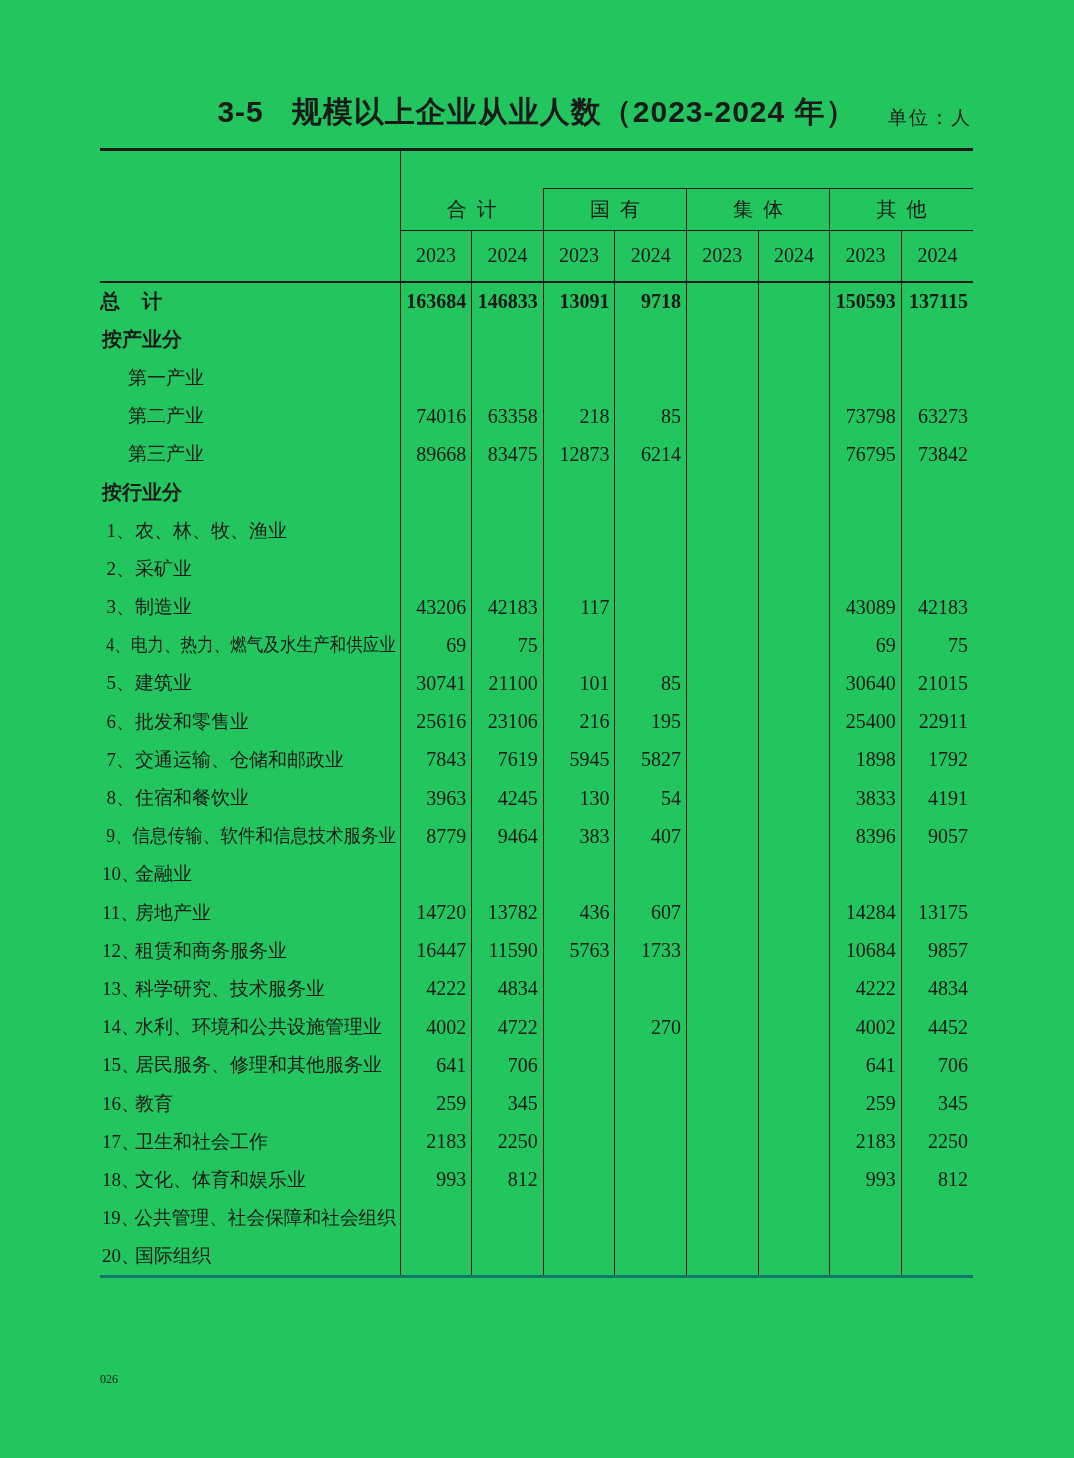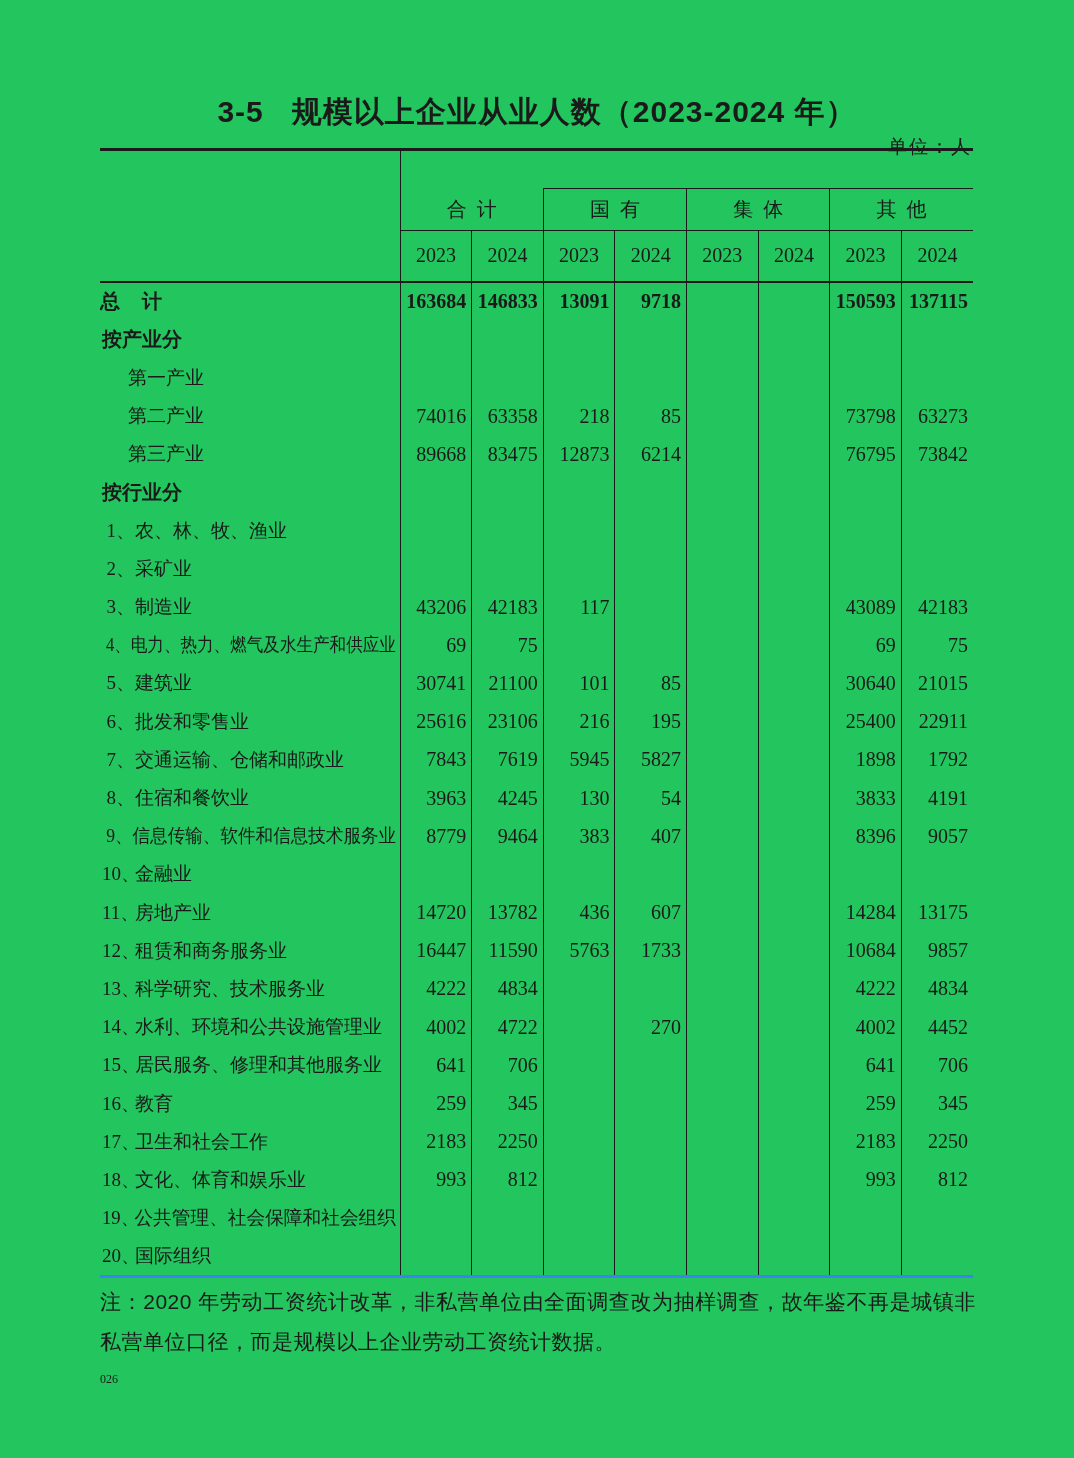--- a/index.html
+++ b/index.html
@@ -15,31 +15,31 @@
   
   .title-row{
     position:absolute;top:92px;left:0;width:100%;
     text-align:center;
     font-family:"Liberation Sans","DejaVu Sans",sans-serif;
     font-weight:bold;font-size:30px;letter-spacing:1px;
     white-space:nowrap;
   }
   .title-no{margin-right:28px;}
   .unit{
-    position:absolute;top:134px;left:888px;
+    position:absolute;top:105px;left:888px;
     font-family:Liberation Serif, serif;
     font-size:19px;letter-spacing:2px;
   }
   
   table.stat{
     position:absolute;left:100px;top:148px;
     width:873px;
     border-collapse:collapse;table-layout:fixed;
     border-top:3px solid #1a1a1a;
-    border-bottom:3px solid #3b82f6;
+    border-bottom:3px solid #0f766e;
   }
   table.stat td{padding:0;vertical-align:middle;}
   
   thead td{font-size:20px;text-align:center;font-weight:normal;}
   tr.hrowA{height:39px;}
   tr.hrowB{height:42px;}
   tr.hrowC{height:51px;}
   td.stub{border-right:1.5px solid #1a1a1a;border-bottom:2.5px solid #1a1a1a;}
   td.a2{border-bottom:1.5px solid #1a1a1a;}
   tr.hrowB td.grp{border-bottom:1.5px solid #1a1a1a;letter-spacing:10px;padding-left:10px;}
@@ -405,17 +405,16 @@
           <td class="val"></td>
           <td class="val"></td>
           <td class="val"></td>
           <td class="val"></td>
           <td class="val"></td>
           <td class="val"></td>
         </tr>
       </tbody>
   </table>
 
-  <div class="note">注：2020 年劳动工资统计改革，非私营单位由全面调查改为抽样调查，故年鉴不再是城镇非私营单位口径，而是规模以上企业劳动工资统计数据。</div>
 
   <div class="pageno">026</div>
 
 </div>
 
 </body></html>

